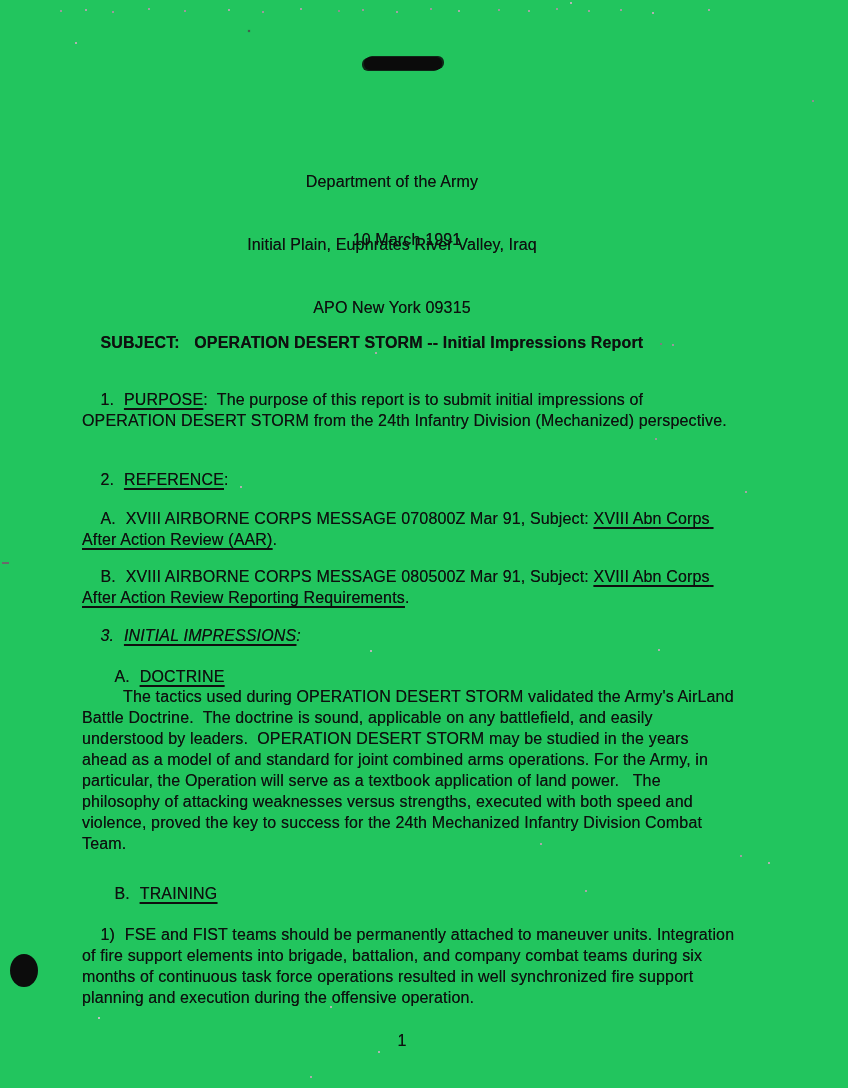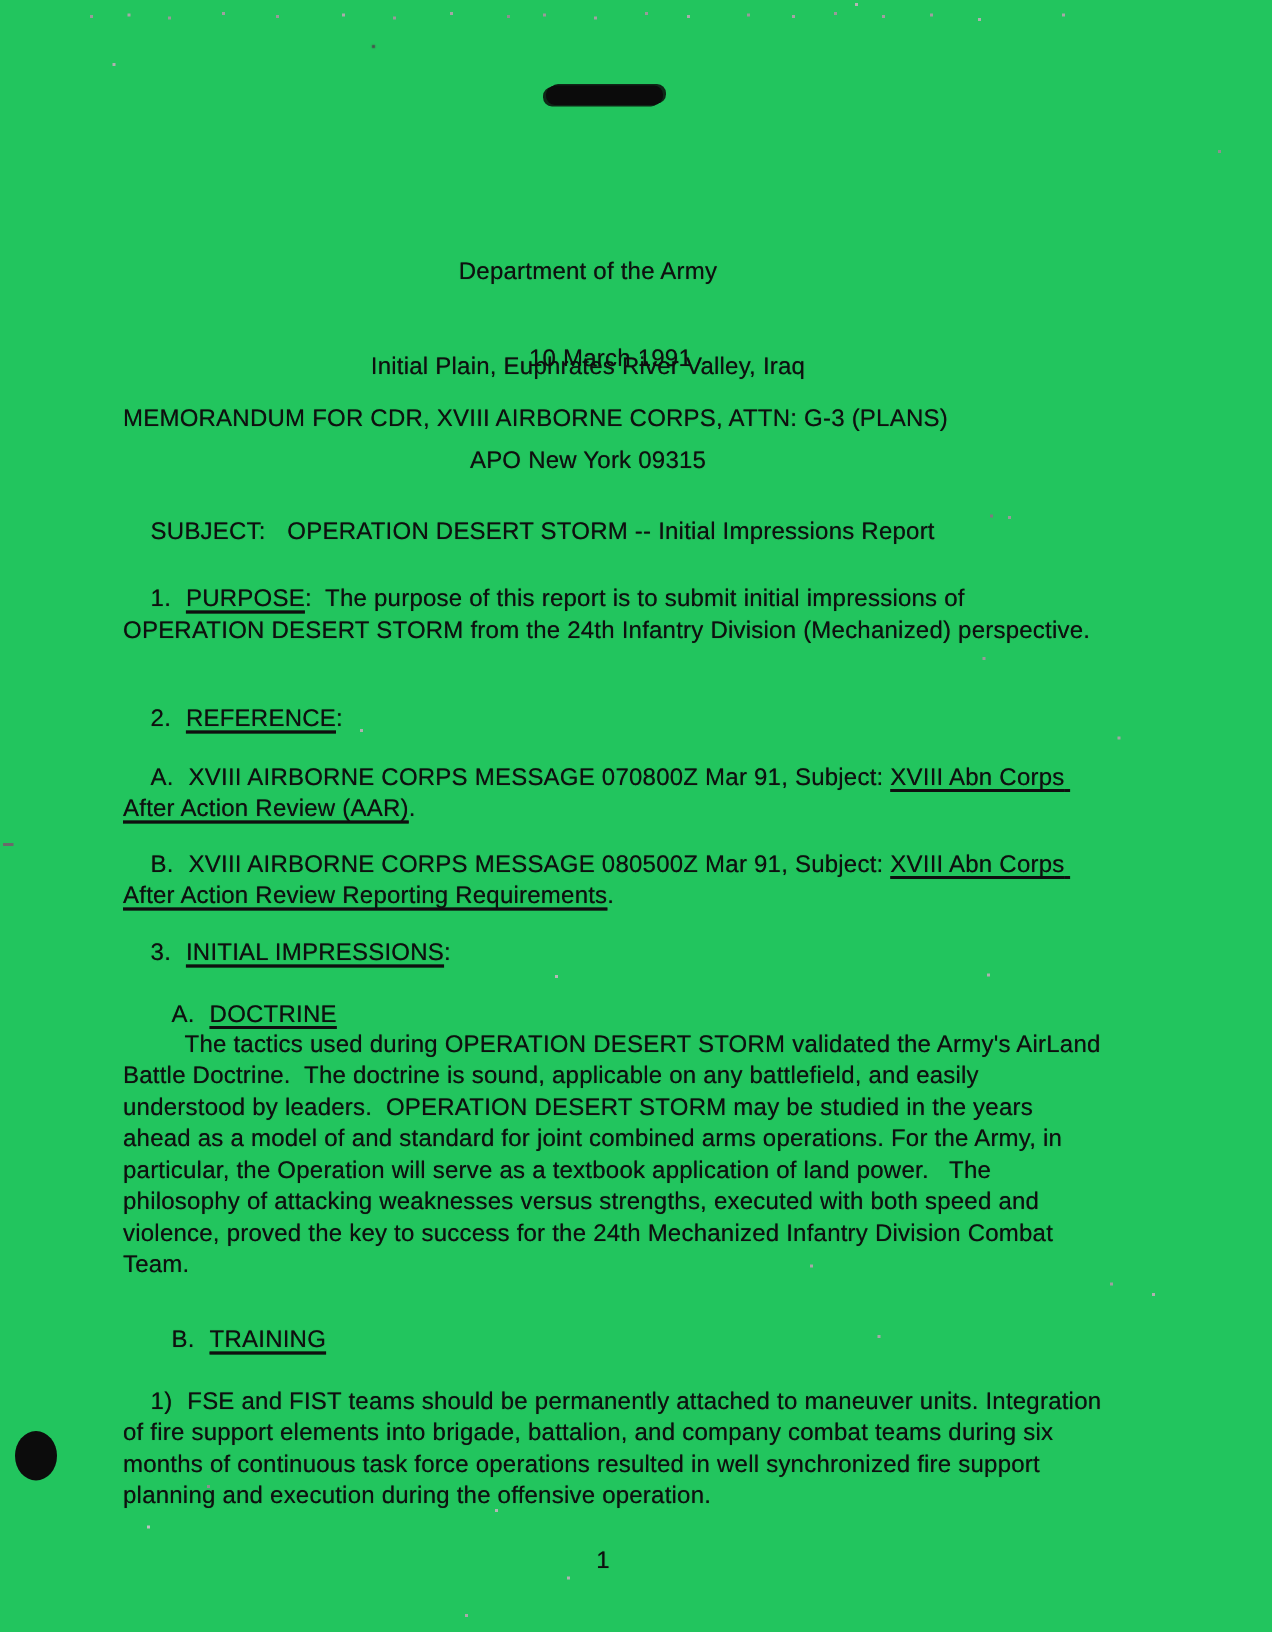--- a/index.html
+++ b/index.html
@@ -31,27 +31,27 @@
   .u {
     text-decoration: underline;
     text-decoration-thickness: 1.7px;
     text-underline-offset: 3px;
     text-align: right;
   }
   .num { margin-right: 0.62em; }
   .letterhead { top: 129px; width: 620px; text-align: center; }
   .dateline { top: 229px; text-align: center; width: 650px; }
   .memo-line { top: 269px; }
-  .subject-line { top: 323px; }
+  .subject-line { top: 311px; font-weight: bold; }
   .subject-label { margin-right: 0.9em; }
   .para-purpose { top: 368px; }
   .head-reference { top: 448px; }
   .para-ref-a { top: 487px; text-indent: 21px; }
   .para-ref-b { top: 545px; text-indent: 21px; }
-  .head-initial { top: 604px; }
+  .head-initial { top: 604px; font-style: italic; }
   .head-doctrine { top: 645px; left: 96px; }
   .para-doctrine { top: 686px; text-indent: 41px; }
   .head-training { top: 862px; left: 96px; }
   .para-training { top: 903px; text-indent: 25px; }
   .page-number { top: 1030px; width: 640px; text-align: center; }
 
   
   .redaction-bar {
     position: absolute;
     left: 364px;
@@ -112,21 +112,20 @@
   <div class="hole-punch"></div>
 
   <div class="block letterhead">
     <div>Department of the Army</div>
     <div>Initial Plain, Euphrates River Valley, Iraq</div>
     <div>APO New York 09315</div>
   </div>
 
   <div class="block dateline">10 March 1991</div>
 
-  <div class="block memo-line">MEMORANDUM FOR CDR, XVIII AIRBORNE CORPS, ATTN: G-3 (PLANS)</div>
 
   <div class="block subject-line">
     <span class="subject-label">SUBJECT:</span><span>OPERATION DESERT STORM -- Initial Impressions Report</span>
   </div>
 
   <div class="block para-purpose">
     <span class="num">1.</span><span class="u">PURPOSE</span><span>:&nbsp; The purpose of this report is to submit initial impressions of OPERATION DESERT STORM from the 24th Infantry Division (Mechanized) perspective.</span>
   </div>
 
   <div class="block head-reference">

